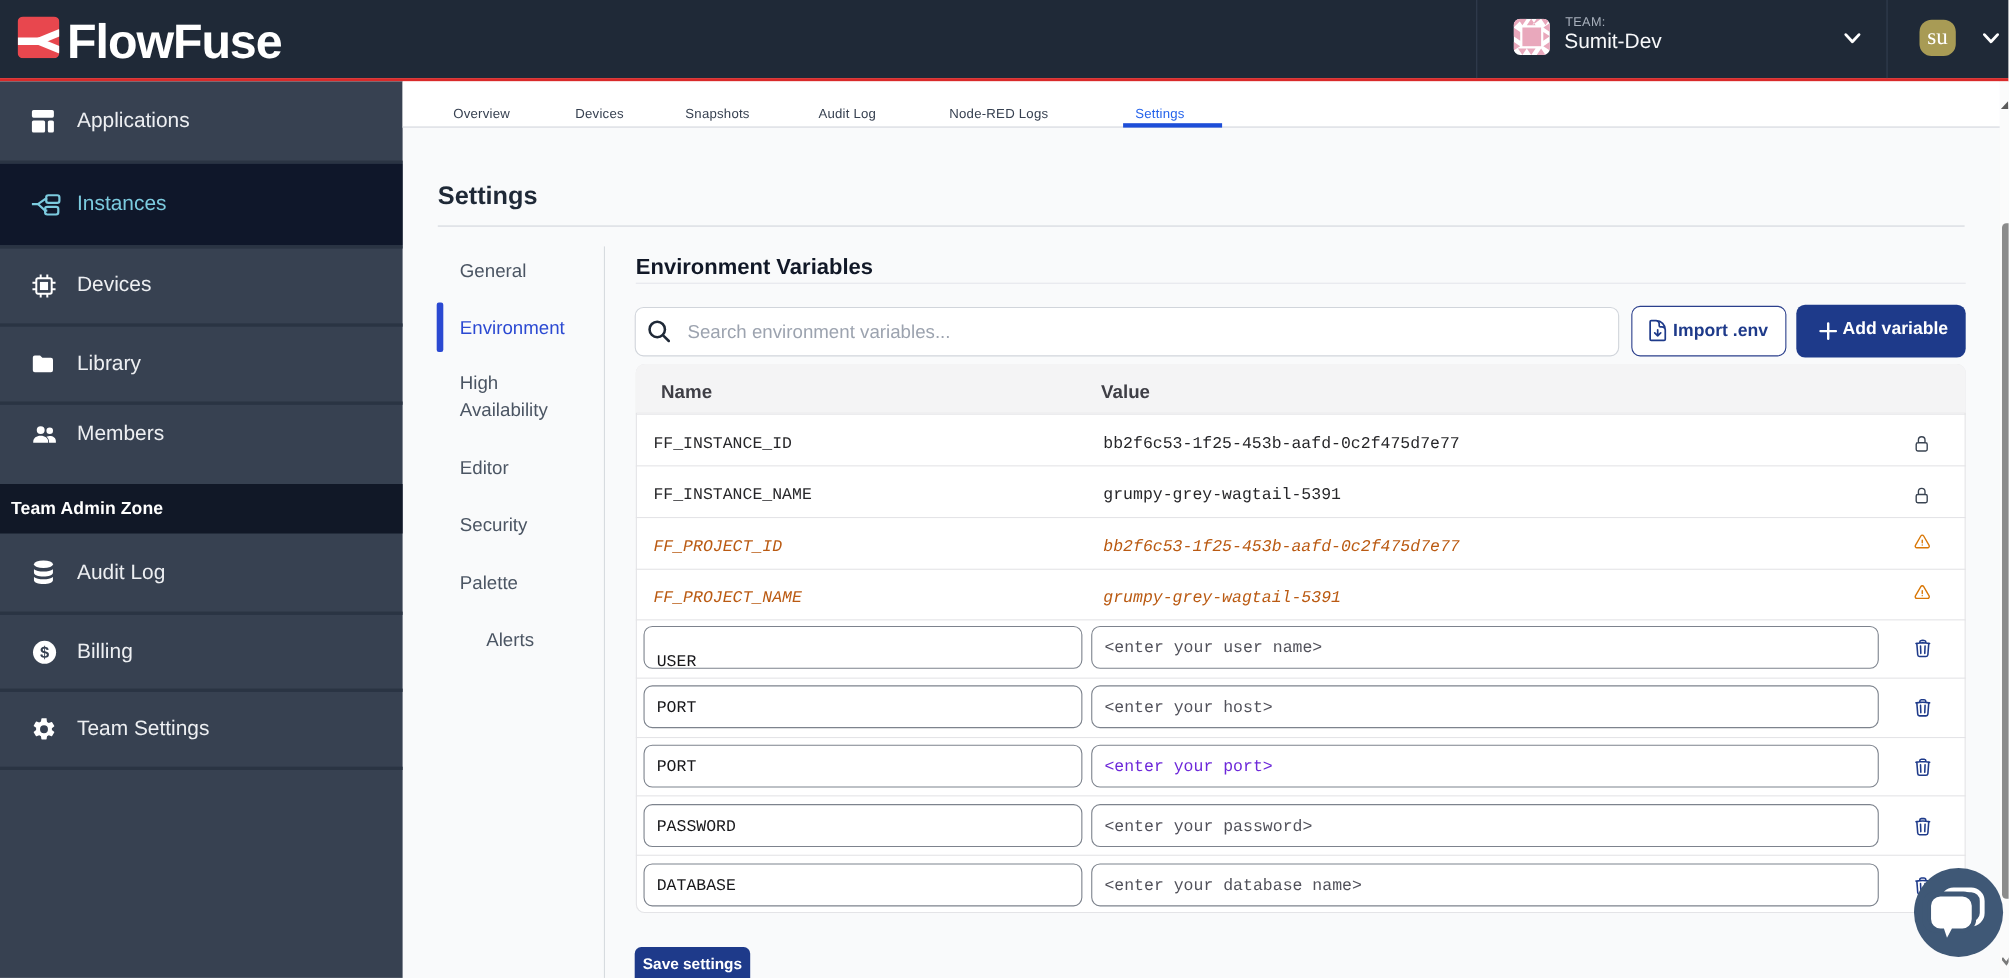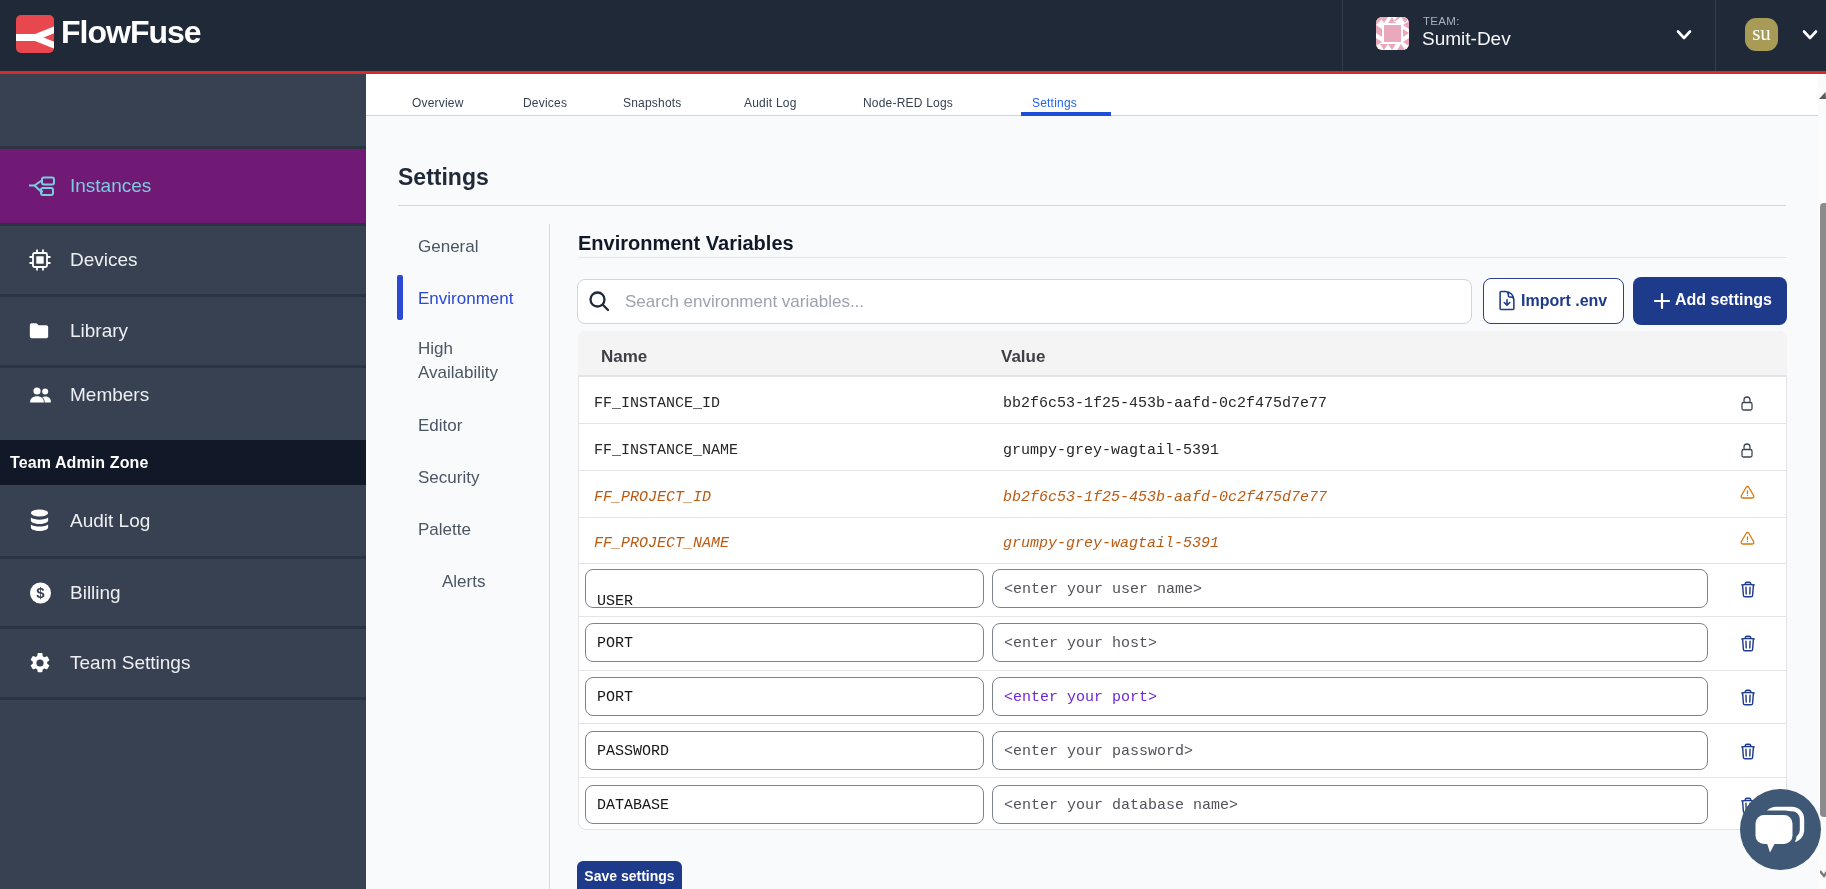--- a/index.html
+++ b/index.html
@@ -4,21 +4,21 @@
 <style>
   * { margin:0; padding:0; box-sizing:border-box; }
   html,body { width:1826px; height:889px; overflow:hidden; }
   body { font-family:"Liberation Sans", sans-serif; background:#F9FAFB; }
   #app { position:relative; width:1826px; height:889px; overflow:hidden; }
   .abs { position:absolute; }
 
   
   #header { position:absolute; left:0; top:0; width:1826px; height:71px; background:#1F2937; }
   #redline { position:absolute; left:0; top:71px; width:1826px; height:3px; background:#D92A2A; }
-  #logotext { position:absolute; left:61px; top:14px; font-size:32px; font-weight:700; color:#FFFFFF; letter-spacing:-1px; }
+  #logotext { position:absolute; left:61px; top:14px; font-size:44px; font-weight:700; color:#FFFFFF; letter-spacing:-1px; }
   .hdiv { position:absolute; top:0; width:1px; height:71px; background:#323E50; }
   #teamlabel { position:absolute; left:1423px; top:15px; font-size:11.5px; color:#A8B0BC; letter-spacing:0.3px; }
   #teamname  { position:absolute; left:1422px; top:28px; font-size:19px; color:#F7F8FA; }
   #suavatar { position:absolute; left:1745px; top:18px; width:33px; height:33px; border-radius:11px; background:#A89B55;
               color:#fff; font-family:"Liberation Serif", serif; font-size:21px; text-align:center; line-height:31px; }
 
   
   #sidebar { position:absolute; left:0; top:74px; width:366px; height:815px; background:#374151; }
   .sitem { position:absolute; left:0; width:366px; height:70px; }
   .sitem .txt { position:absolute; left:70px; top:50%; transform:translateY(-50%); font-size:19px; color:#EDEFF2; }
@@ -108,22 +108,32 @@
   <div id="teamname">Sumit-Dev</div>
   <svg class="abs" style="left:1676px; top:29px;" width="16" height="12" viewBox="0 0 16 12">
       <path d="M2 2.5 L8 9 L14 2.5" stroke="#fff" stroke-width="2.6" fill="none" stroke-linecap="round" stroke-linejoin="round"></path>
     </svg>
   <div id="suavatar">su</div>
   <svg class="abs" style="left:1802px; top:29px;" width="16" height="12" viewBox="0 0 16 12">
       <path d="M2 2.5 L8 9 L14 2.5" stroke="#fff" stroke-width="2.6" fill="none" stroke-linecap="round" stroke-linejoin="round"></path>
     </svg>
 
   <div id="sidebar">
+    <div class="sitem" style="top:0px; height:72px;">
+      <svg width="22" height="22" viewBox="0 0 22 22">
+          <g fill="#fff">
+            <rect x="1" y="1" width="20" height="7" rx="1.5"></rect>
+            <rect x="1" y="10.5" width="12" height="11" rx="1.5"></rect>
+            <rect x="15.5" y="10.5" width="5.5" height="11" rx="1.5"></rect>
+          </g>
+        </svg>
+      <span class="txt">Applications</span>
+    </div>
     <div class="ssep" style="top:72px;"></div>
-    <div class="sitem" style="top:75px; height:74px; background:#701a75;">
+    <div class="sitem" style="top:75px; height:74px; background:#0f172a;">
       <svg width="28" height="24" viewBox="0 0 28 24">
           <g fill="none" stroke="#7CCBDF" stroke-width="2">
             <path d="M1 11.5 H7"></path>
             <path d="M6.5 11.5 L13 7 H15"></path>
             <path d="M6.5 11.5 L13 17.5 H15"></path>
             <rect x="14" y="3.5" width="12" height="7" rx="2"></rect>
             <rect x="13" y="14" width="12" height="7" rx="2"></rect>
           </g>
         </svg>
       <span class="txt" style="color:#7CCBDF;">Instances</span>
@@ -223,21 +233,21 @@
     </svg>
   <div id="searchph">Search environment variables...</div>
 
   <div id="importbtn">
       <span>Import .env</span>
     </div>
   <svg class="abs" style="left:1496px; top:289px;" width="22" height="23" viewBox="0 0 24 24">
       <path d="M19.5 14.25v-2.625a3.375 3.375 0 0 0-3.375-3.375h-1.5A1.125 1.125 0 0 1 13.5 7.125v-1.5a3.375 3.375 0 0 0-3.375-3.375H8.25m.75 12 3 3m0 0 3-3m-3 3v-6m-1.5-9H5.625c-.621 0-1.125.504-1.125 1.125v17.25c0 .621.504 1.125 1.125 1.125h12.75c.621 0 1.125-.504 1.125-1.125V11.25a9 9 0 0 0-9-9z" fill="none" stroke="#1E3A8A" stroke-width="1.7" stroke-linecap="round" stroke-linejoin="round"></path>
     </svg>
   <div id="addbtn">
-      <span>Add settings</span>
+      <span>Add variable</span>
     </div>
   <svg class="abs" style="left:1652px; top:291px;" width="20" height="20" viewBox="0 0 20 20">
       <path d="M10 3v14M3 10h14" stroke="#fff" stroke-width="2.2" stroke-linecap="round"></path>
     </svg>
 
   <div id="tbl"></div>
   <div id="thead"></div>
   <span class="th" style="left:601px;">Name</span>
   <span class="th" style="left:1001px;">Value</span>
 

